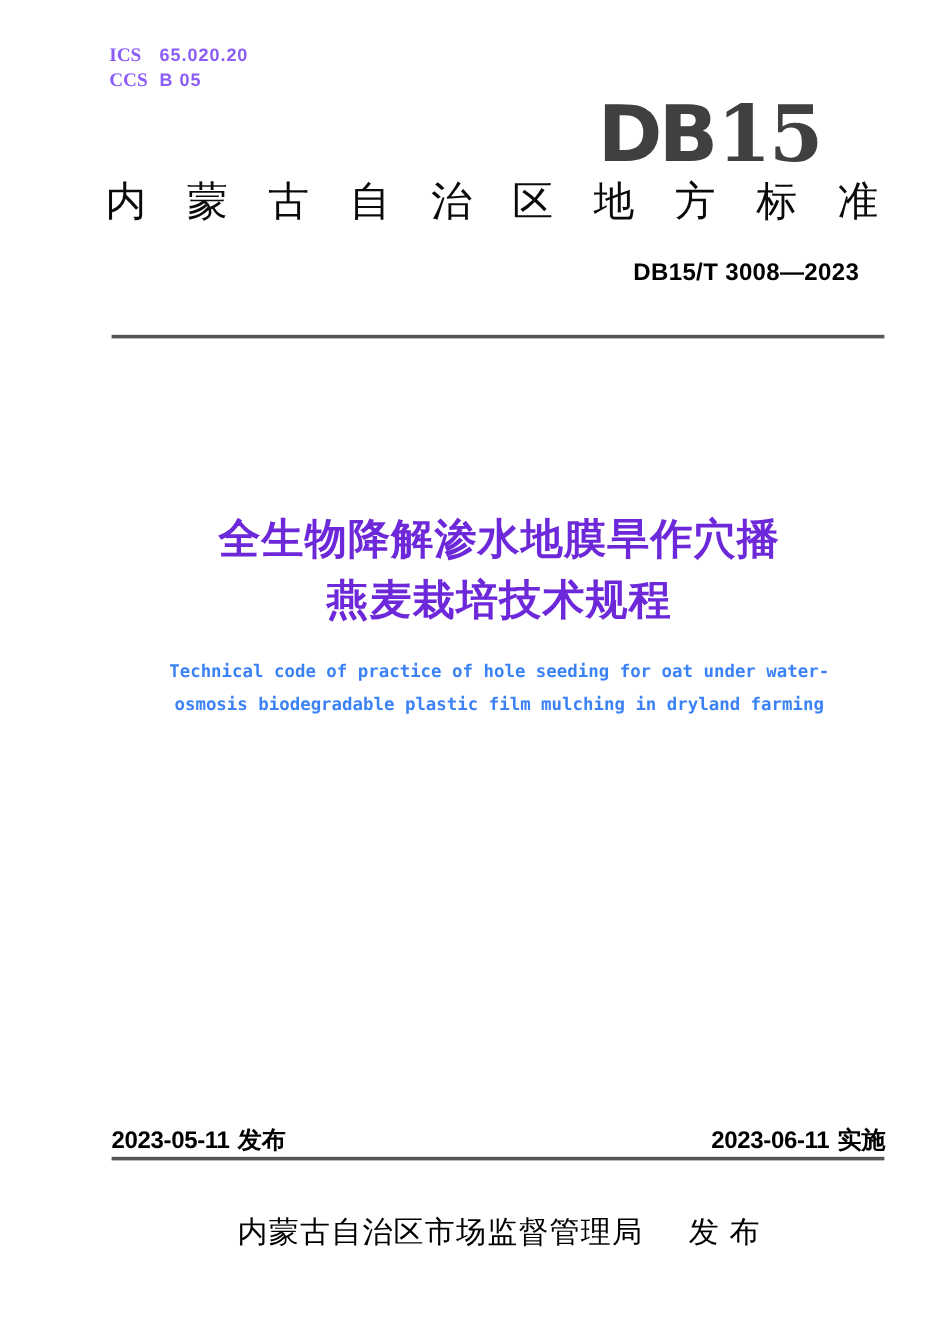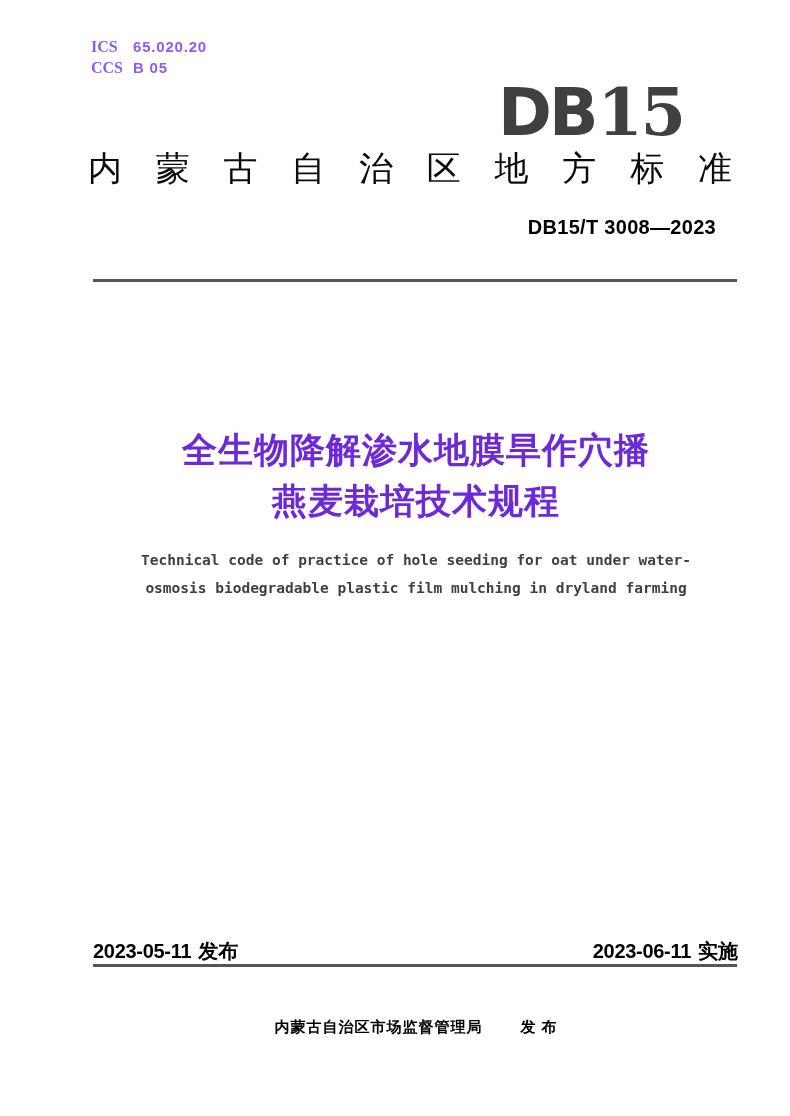--- a/index.html
+++ b/index.html
@@ -114,21 +114,21 @@
   .subtitle-en {
     position: absolute;
     left: 64px;
     top: 546px;
     width: 704px;
     text-align: center;
     font-family: "DejaVu Sans Mono", "Liberation Mono", monospace;
     font-size: 14.5px;
     line-height: 28px;
     font-weight: 700;
-    color: #404040;
+    color: #3b82f6;
     white-space: nowrap;
   }
 
   
   .dates-row {
     position: absolute;
     left: 93px;
     top: 939px;
     width: 645px;
     display: flex;
@@ -141,23 +141,23 @@
   .date-num { letter-spacing: -0.3px; }
   .date-label { margin-left: 7px; }
 
   
   .publisher-row {
     position: absolute;
     left: 94px;
     top: 1014px;
     width: 644px;
     text-align: center;
-    font-size: 15px;
+    font-size: 25px;
     line-height: 26px;
-    font-weight: 700;
+    font-weight: 400;
     letter-spacing: 1px;
     white-space: nowrap;
   }
   .publish-label { margin-left: 38px; }
 </style>
 </head>
 <body>
 
 <div class="page">
 

